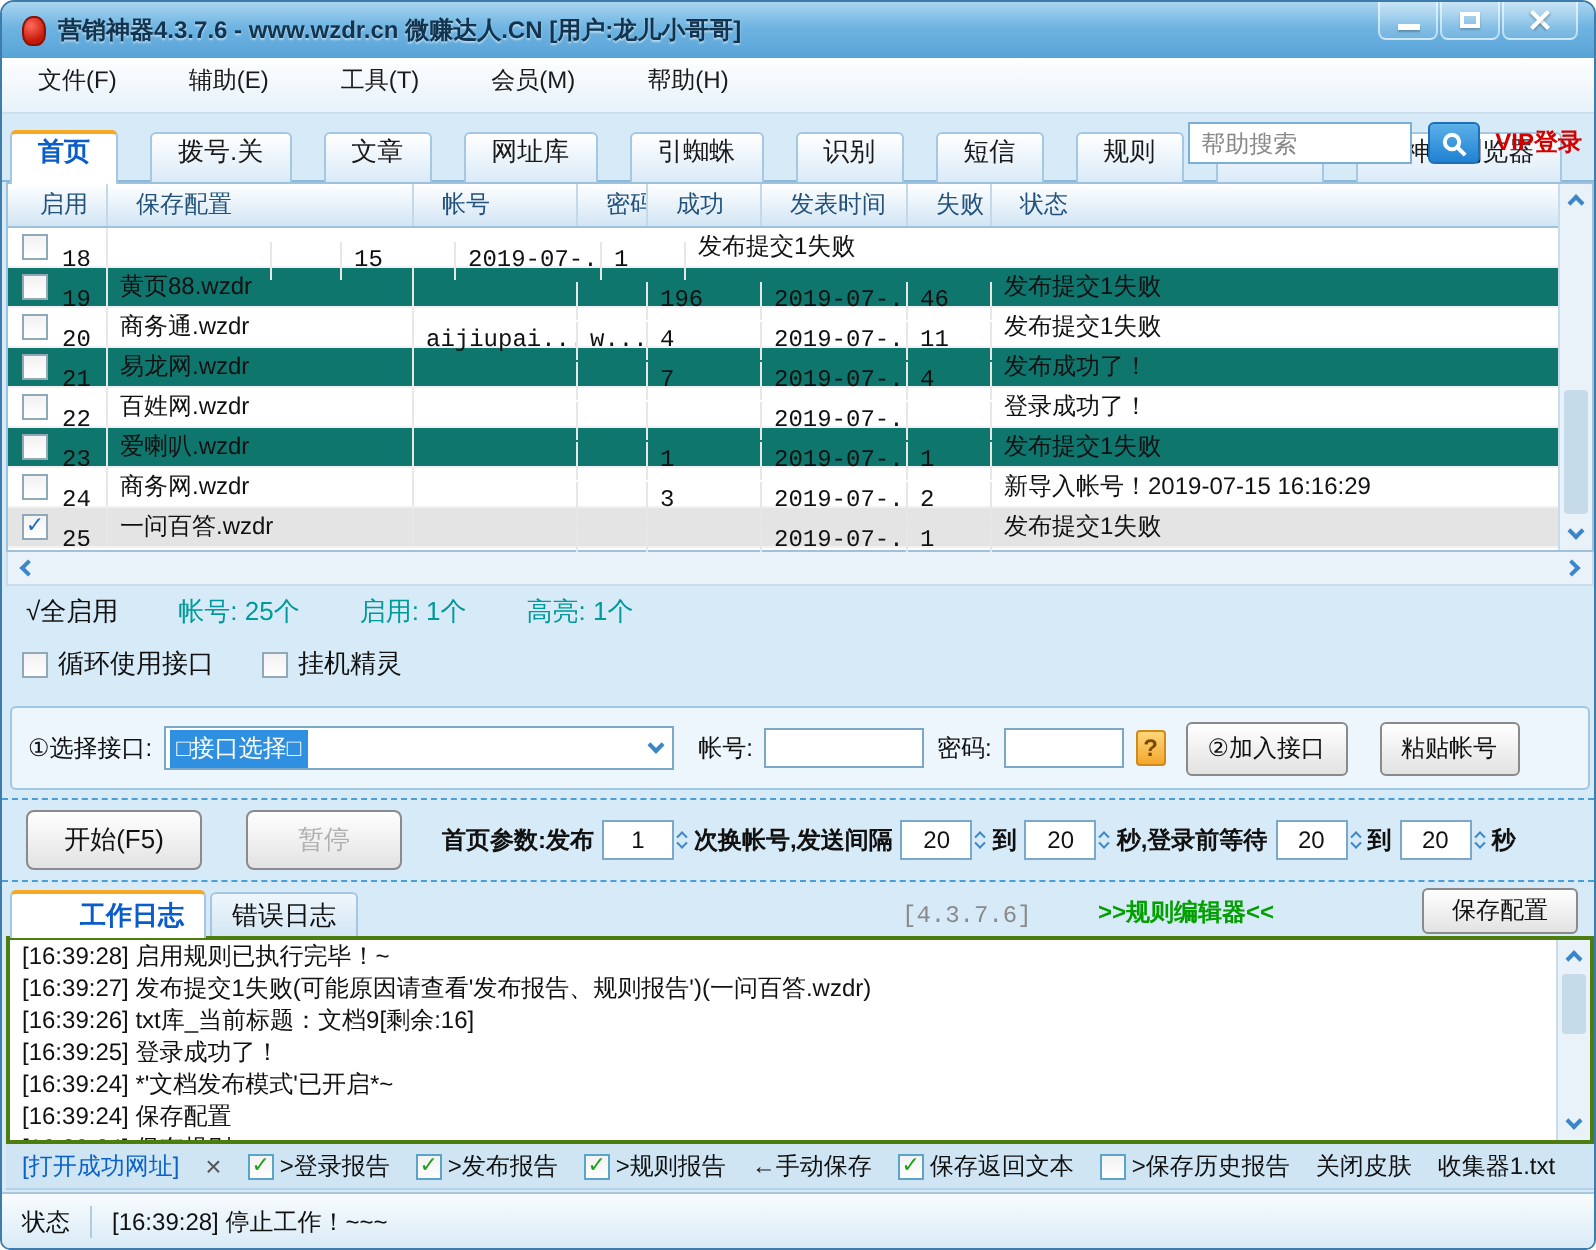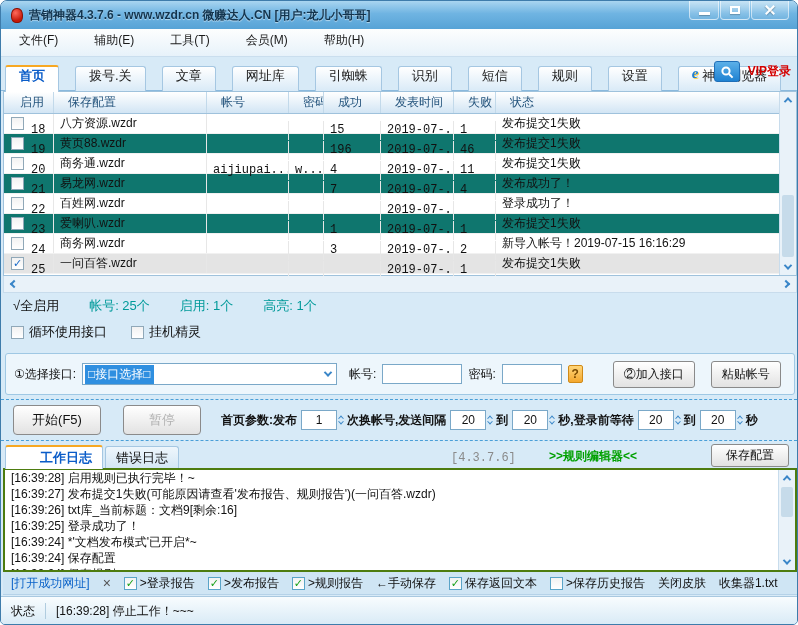--- a/index.html
+++ b/index.html
@@ -206,20 +206,21 @@
         </div>
         <div class="tab">
           <span>设置</span>
         </div>
         <div class="tab">
           <span class="ie-e">e</span>
           <span>神器浏览器</span>
         </div>
       </div>
     <div class="tab-right">
+      <input class="search-input" placeholder="帮助搜索" style="">
       <div class="search-btn">
         <svg width="14" height="14" viewBox="0 0 14 14">
             <circle cx="6" cy="6" r="3.6" fill="none" stroke="#fff" stroke-width="2"></circle>
             <line x1="9" y1="9" x2="12.6" y2="12.6" stroke="#fff" stroke-width="2"></line>
           </svg>
       </div>
       <span class="vip">VIP登录</span>
     </div>
   </div>
 
@@ -233,21 +234,20 @@
         <div class="th" style="width: 73px;">发表时间</div>
         <div class="th" style="width: 42px;">失败</div>
         <div class="th" style="flex: 1 1 0%; border-right: none;">状态</div>
       </div>
     <div class="tbody" id="tbody">
         <div class="tr">
           <div class="td td-enable" style="width: 50px;">
             <span class="cb"></span>
             <span class="mono">18</span>
           </div>
-          <div class="td " style="width: 153px;">八方资源.wzdr</div>
           <div class="td mono" style="width: 82px;"></div>
           <div class="td mono" style="width: 35px;"></div>
           <div class="td mono" style="width: 57px;">15</div>
           <div class="td mono" style="width: 73px;">2019-07-...</div>
           <div class="td mono" style="width: 42px;">1</div>
           <div class="td " style="flex: 1 1 0%; border-right: none;">发布提交1失败</div>
         </div>
         <div class="tr alt">
           <div class="td td-enable" style="width: 50px;">
             <span class="cb"></span>
@@ -383,21 +383,21 @@
       <span class="sel-text">□接口选择□</span>
       <span class="sel-btn">
           <i class="chev down sel-chev"></i>
         </span>
     </div>
     <label style="margin-left:6px;">帐号:</label>
     <input class="txt-input in-account" style="">
     <label>密码:</label>
     <input class="txt-input in-password" style="">
     <div class="help-btn">?</div>
-    <button class="btn" style="margin-left:24px;font-family:Liberation Mono, monospace;">②加入接口</button>
+    <button class="btn" style="margin-left:4px;">②加入接口</button>
     <button class="btn" style="margin-left:10px;">粘贴帐号</button>
   </div>
 
   <div class="ctrl">
     <button class="btn btn-start">开始(F5)</button>
     <button class="btn btn-pause">暂停</button>
     <div class="params" id="params">
         <span>首页参数:发布</span>
         <span class="spin">
           <span class="spin-val">1</span>

